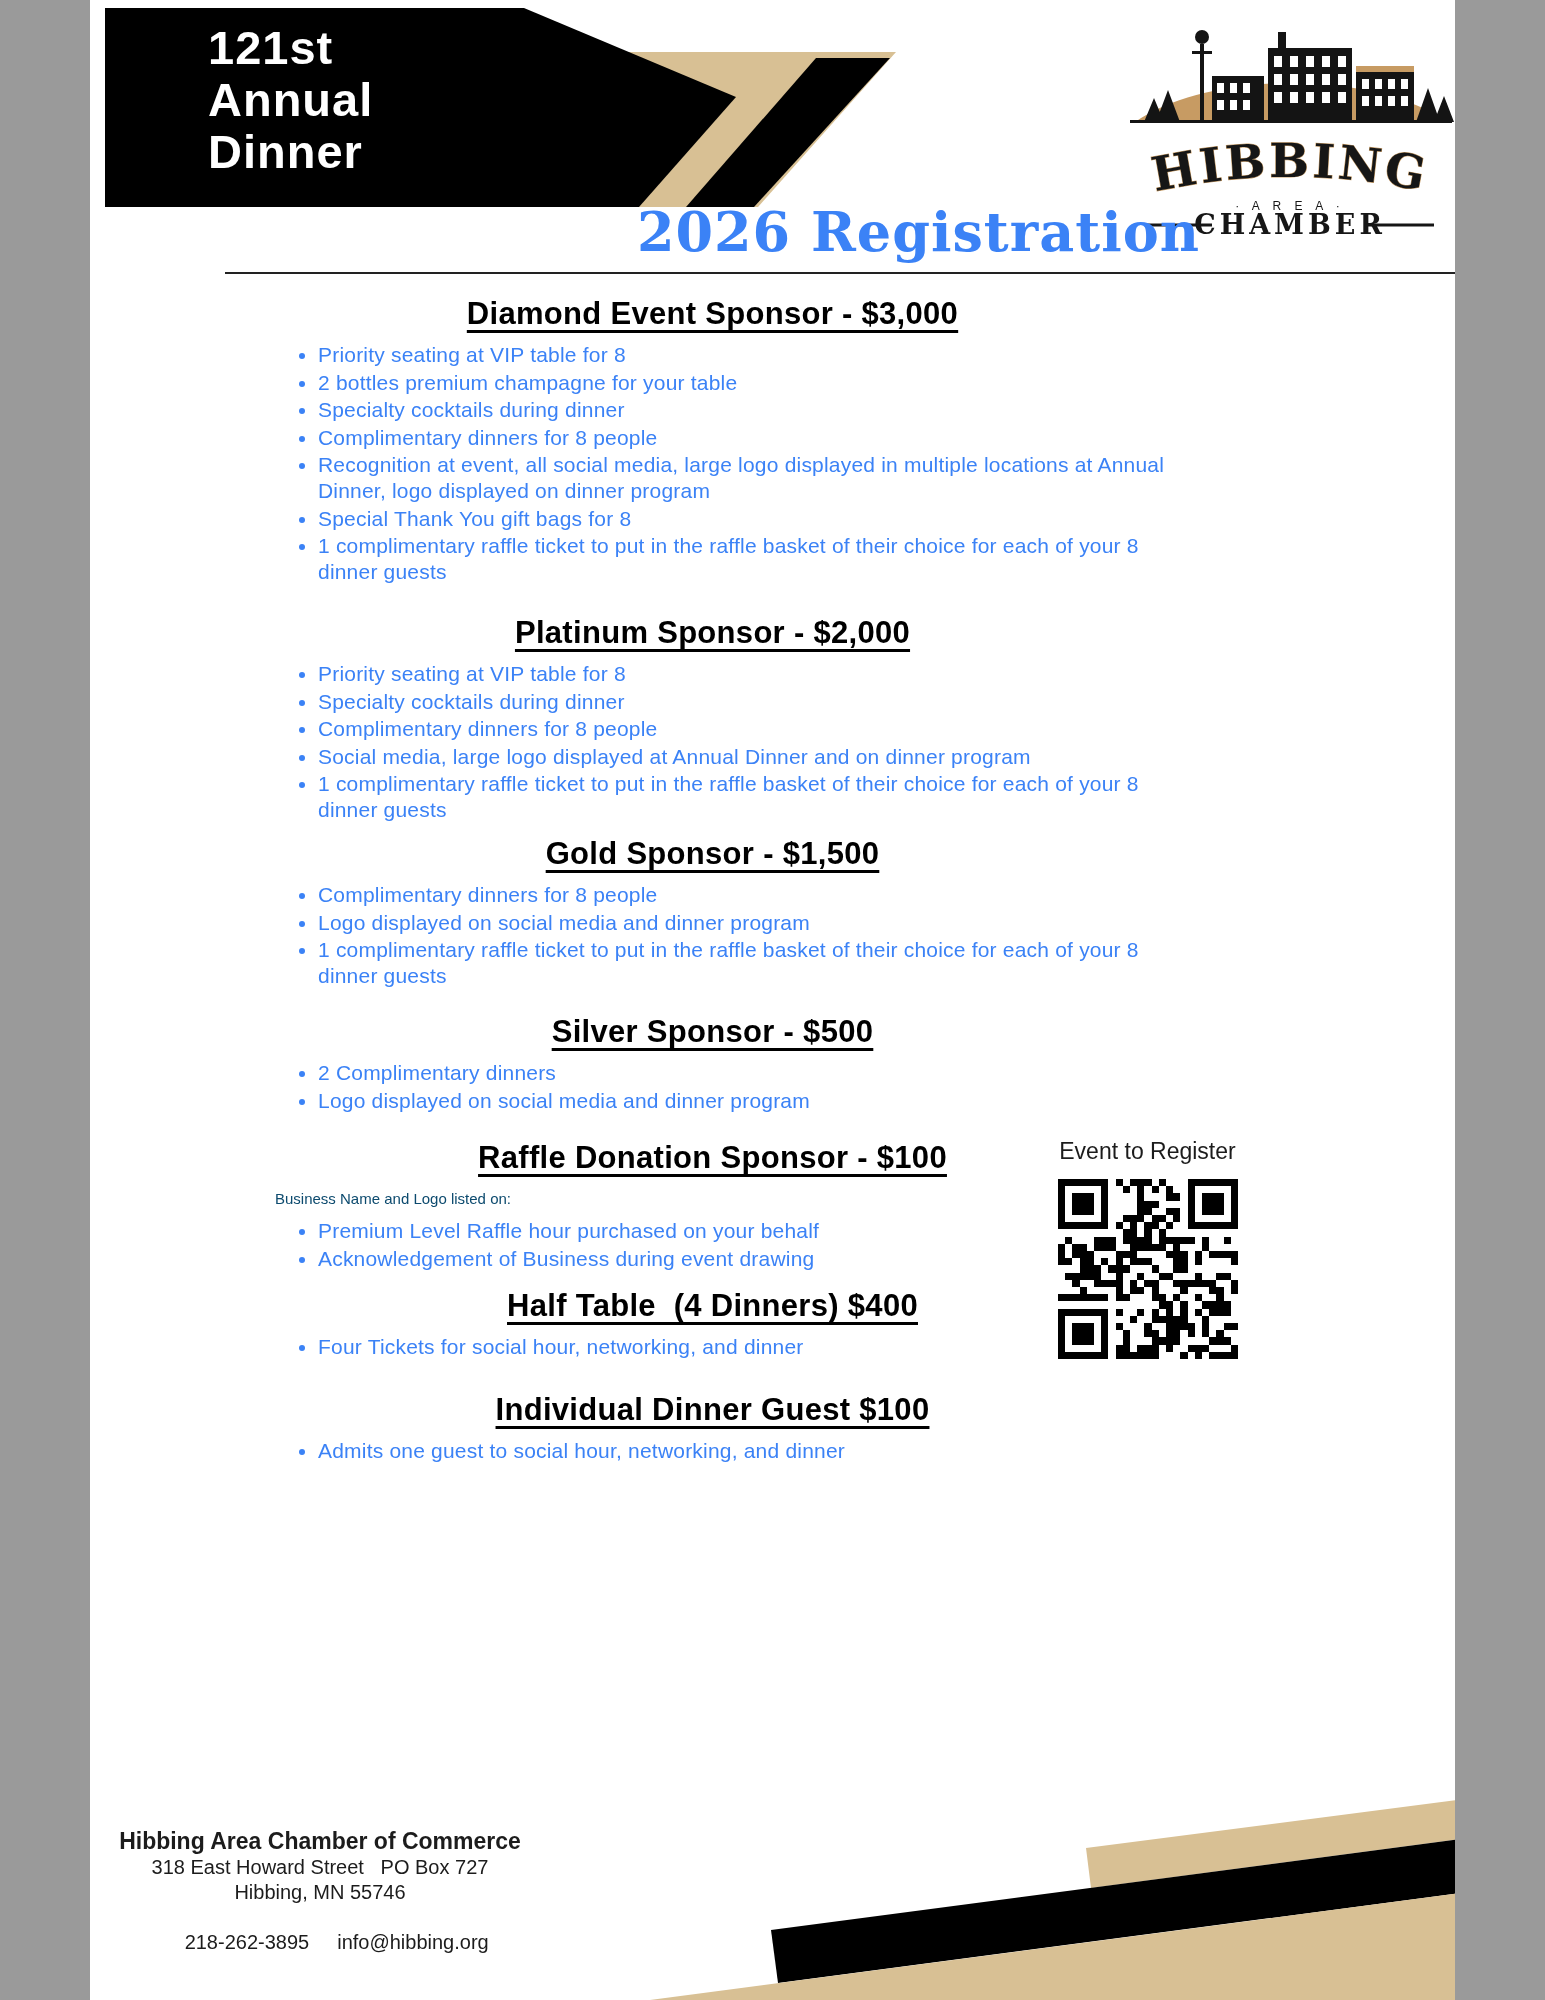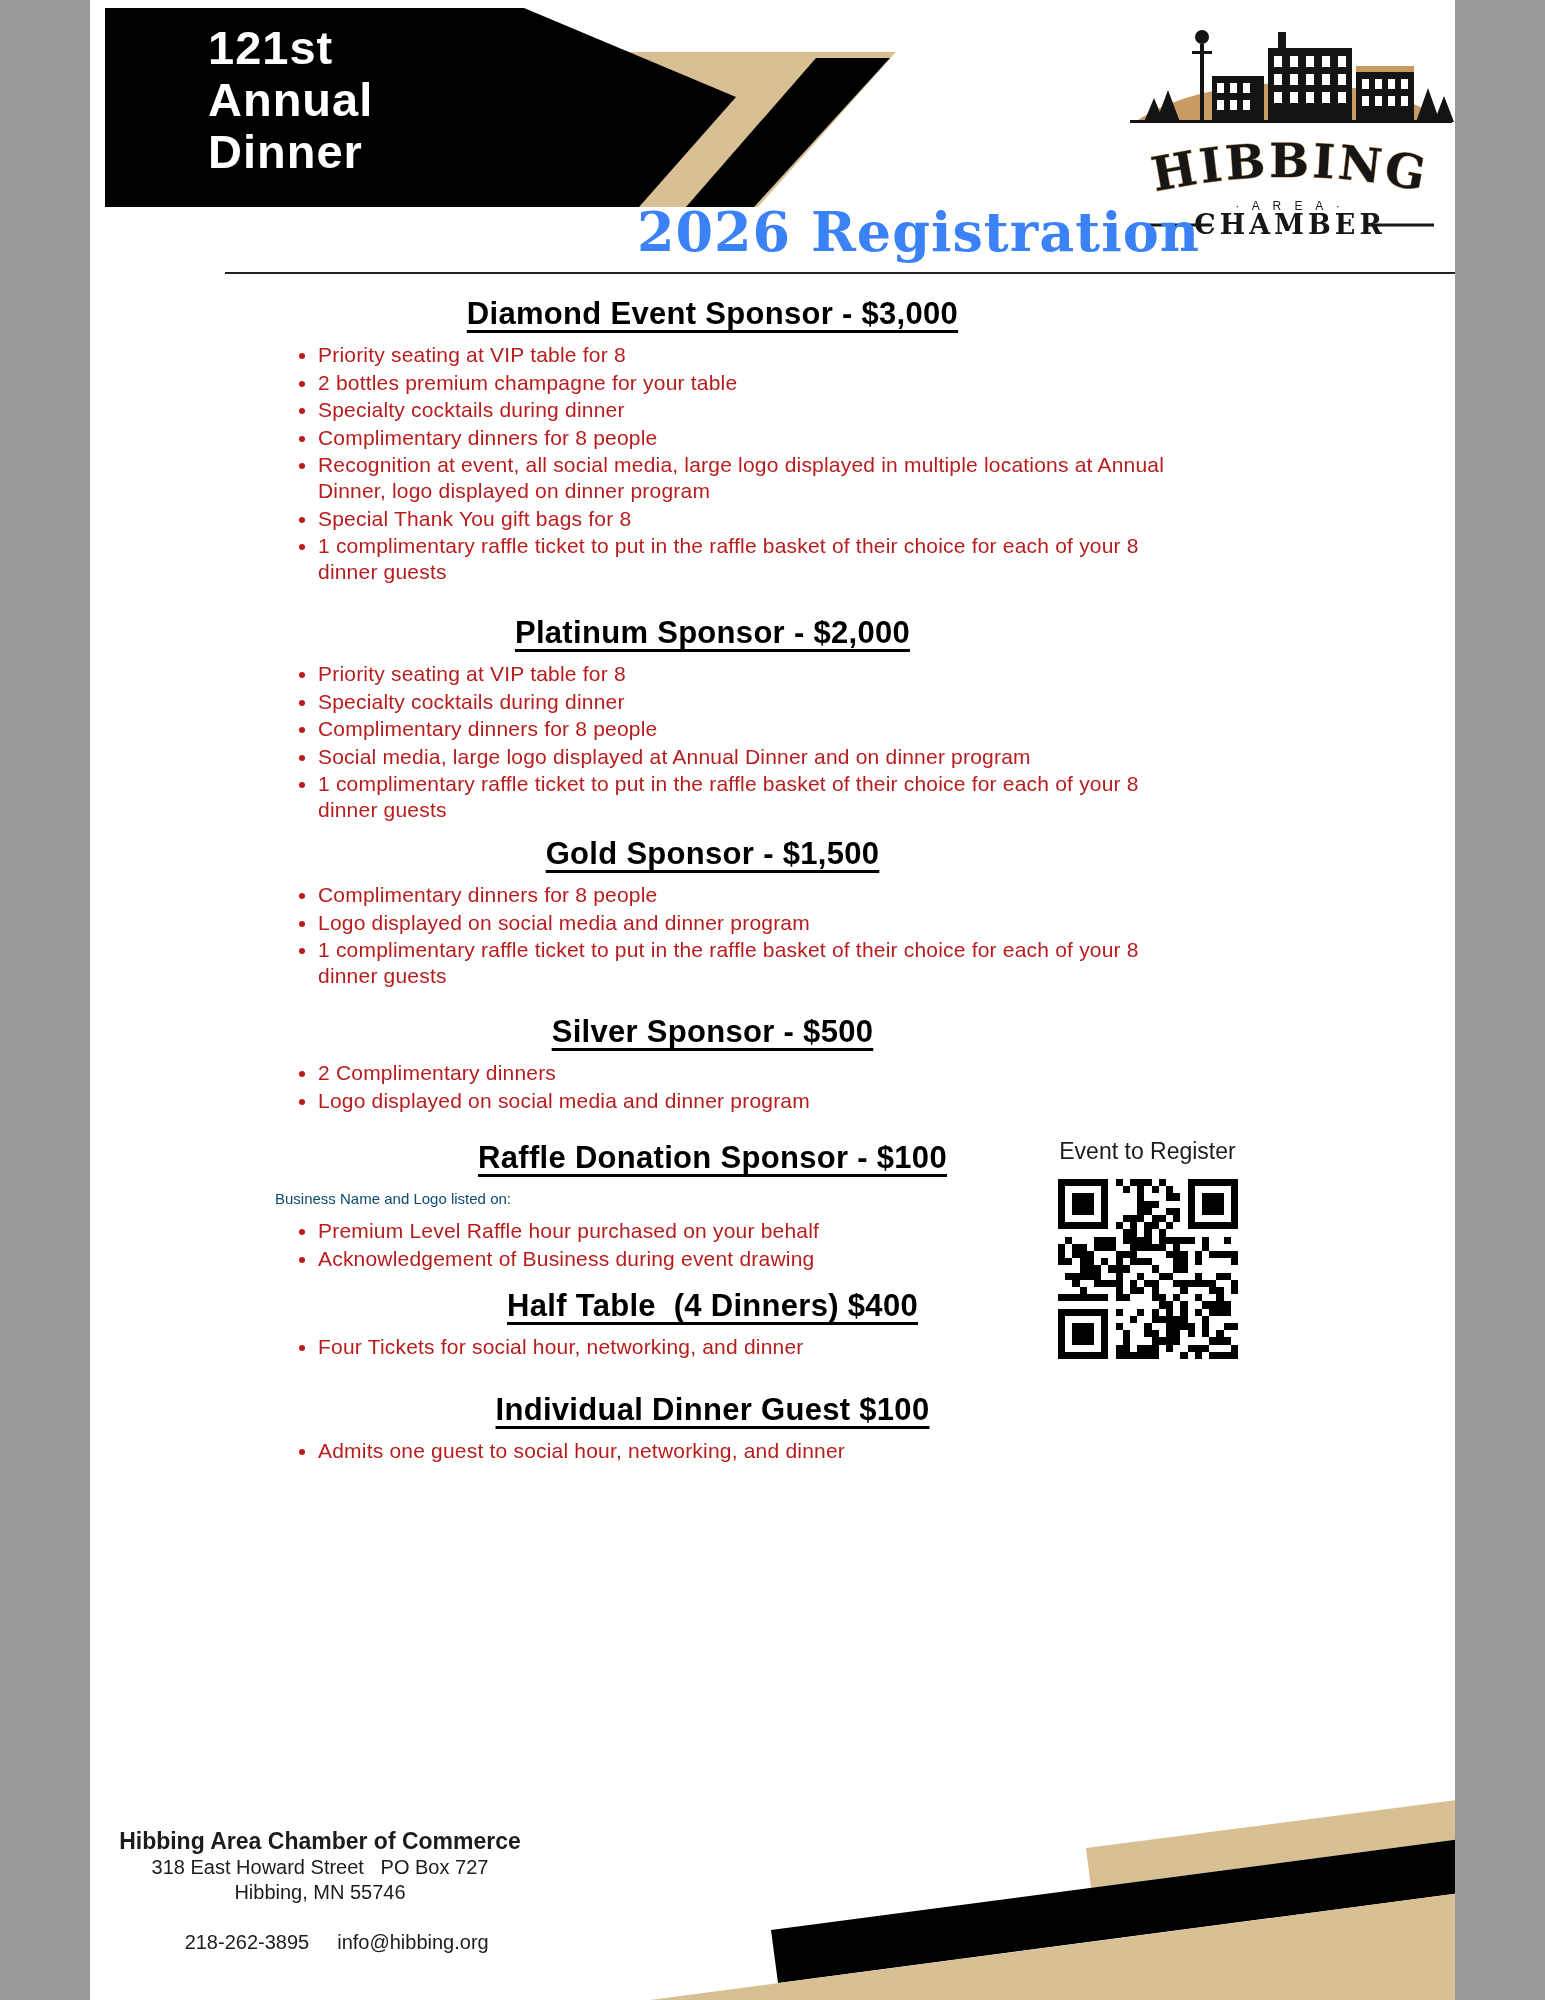--- a/index.html
+++ b/index.html
@@ -31,21 +31,21 @@
   .sec { position:absolute; left:135px; width:975px; }
   .sec h2 {
     font-family:Liberation Sans, sans-serif; font-weight:700;
     font-size:31px; line-height:36px; margin:0 0 10px; text-align:center;
     text-decoration:underline; text-decoration-thickness:2.5px; text-underline-offset:6px;
     white-space:pre-wrap; letter-spacing:0.3px; color:#000000;
   }
   .sec ul { margin:0; padding:0 0 0 93px; list-style:disc; }
   .sec li {
     font-size:21px; line-height:26px; letter-spacing:0.2px;
-    max-width:860px; margin:1.5px 0; color:#b91c1c;
+    max-width:860px; margin:1.5px 0; color:#3b82f6;
   }
   .sec .intro { font-size:15px; line-height:26px; margin:2px 0 6px 50px; color:#0c4a6e; }
   
   .qr-wrap { position:absolute; left:950px; top:1138px; width:215px; text-align:center; }
   .qr-label { font-size:23px; color:#1c1c1c; }
   .qr-svg { margin-top:14px; shape-rendering:crispEdges; }
   
   .footer { position:absolute; left:15px; bottom:20px; width:430px; text-align:center; }
   .footer .org { font-weight:700; font-size:23px; line-height:28px; white-space:pre-wrap; }
   .footer .line { font-size:20px; line-height:25px; white-space:pre-wrap; }

